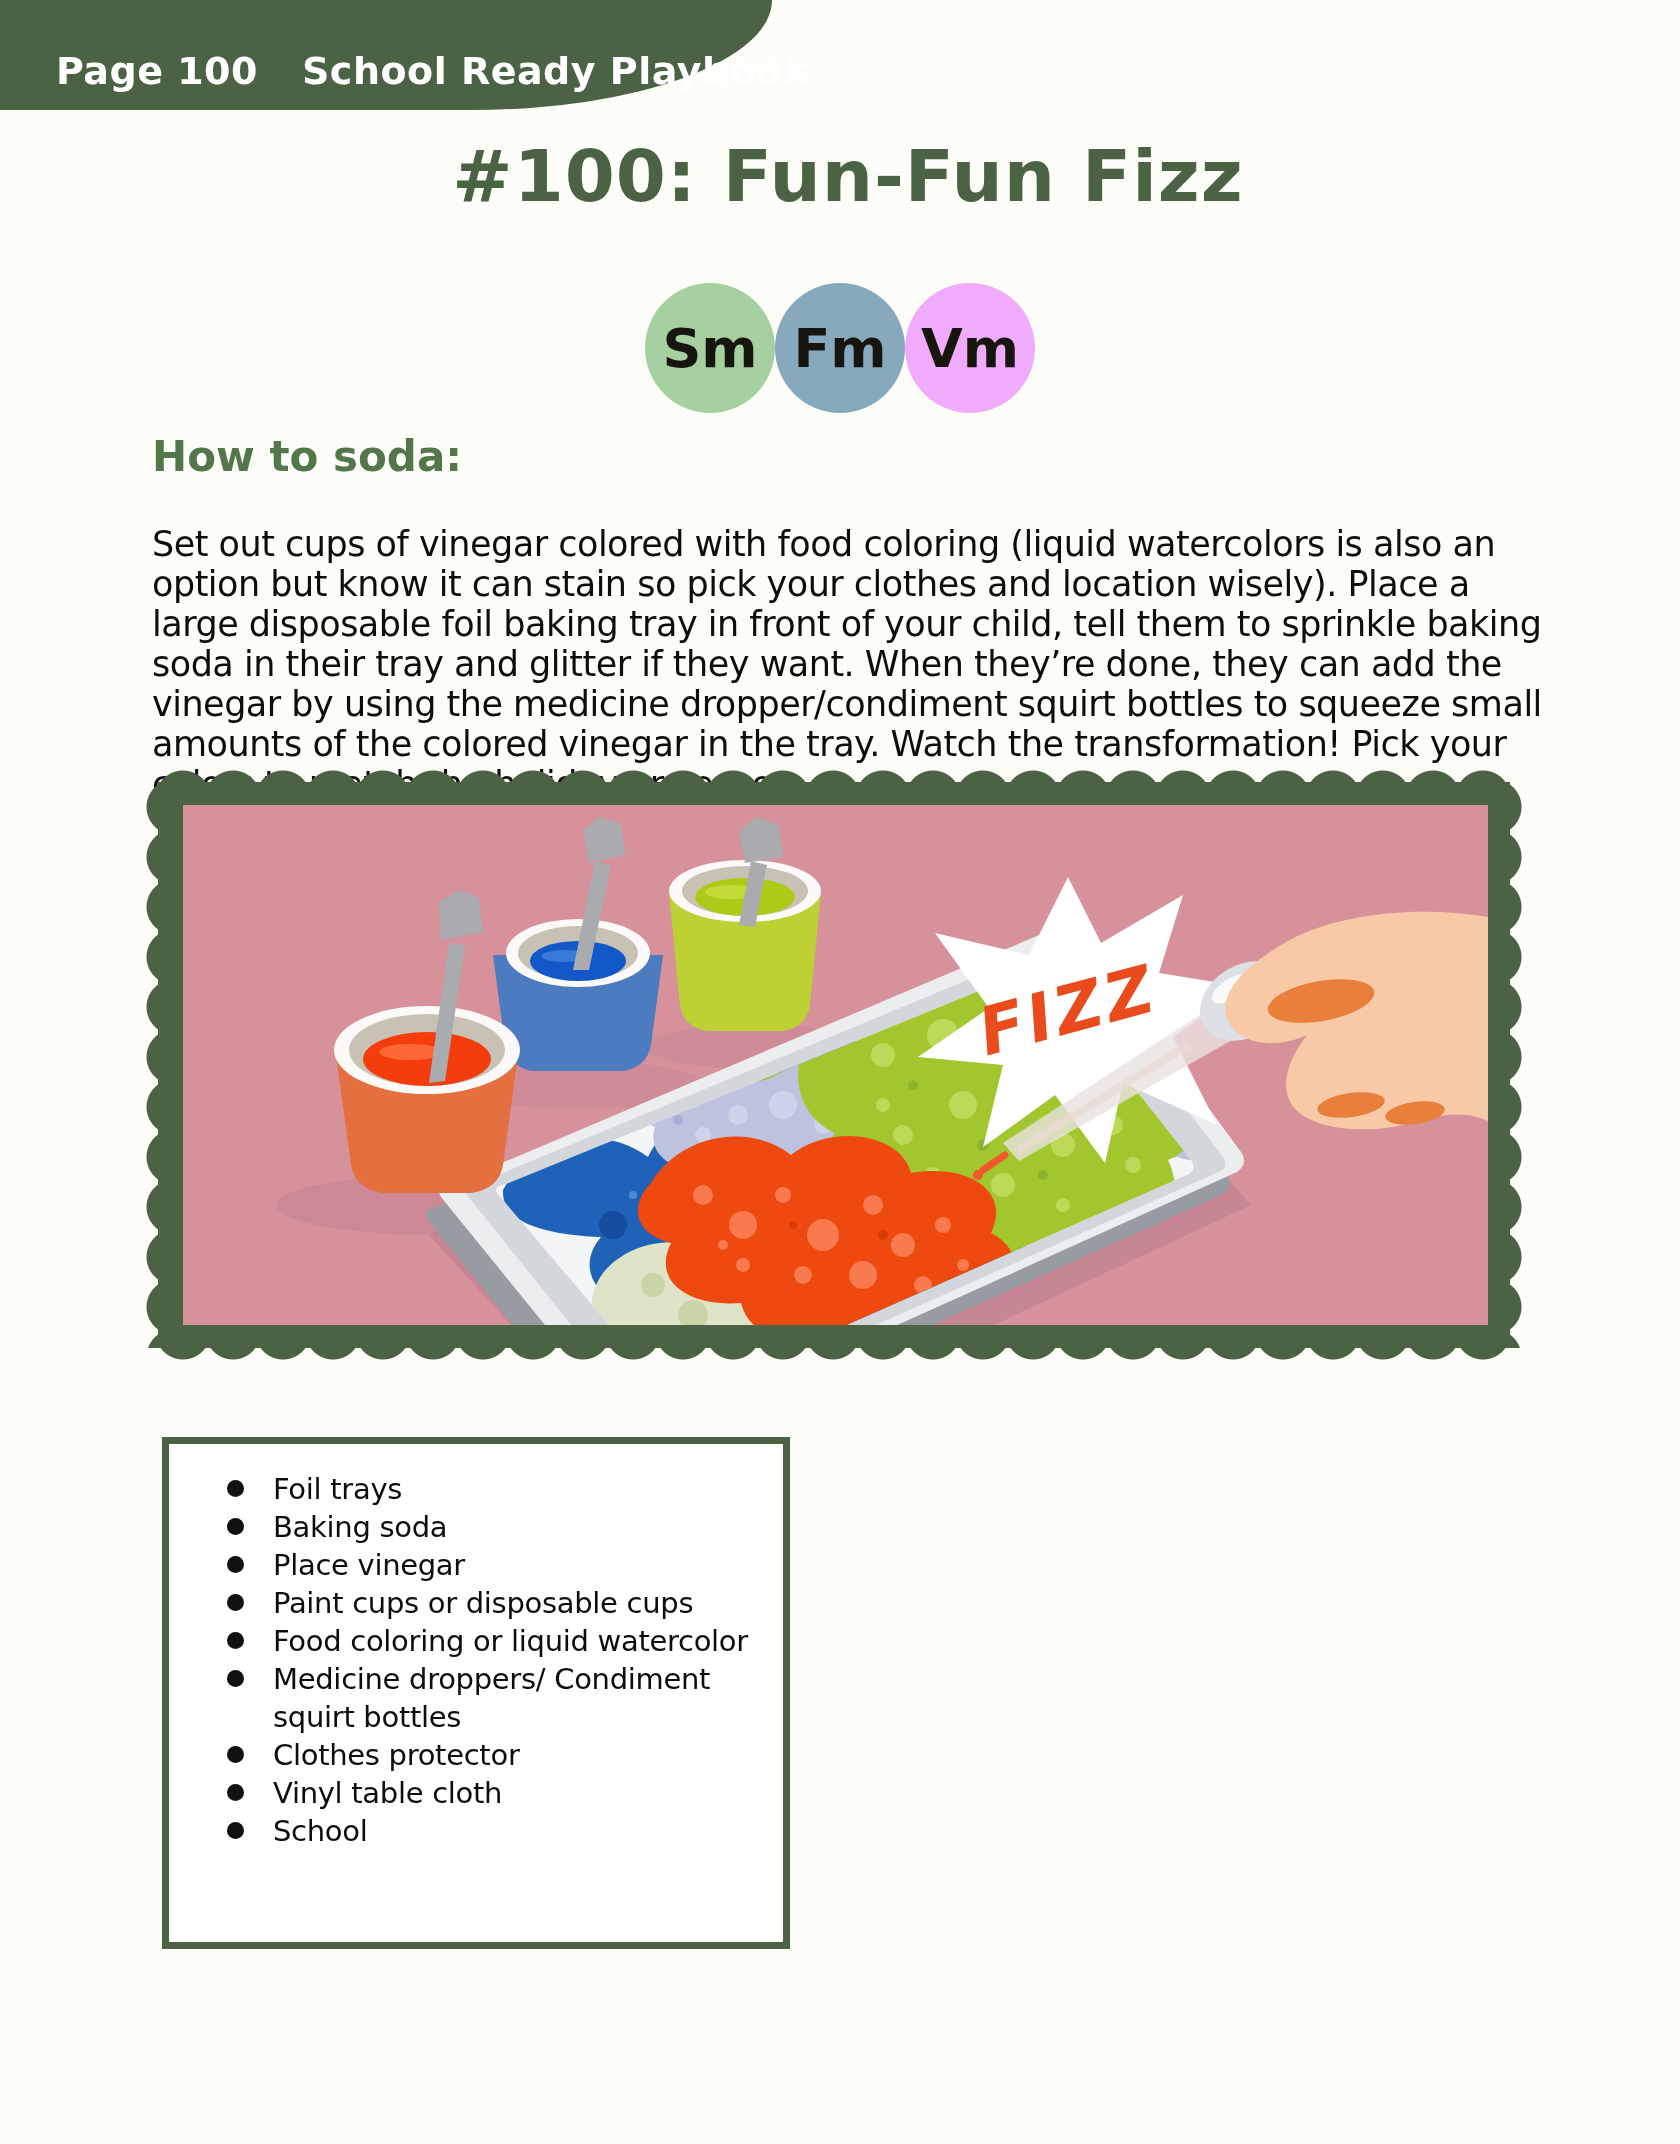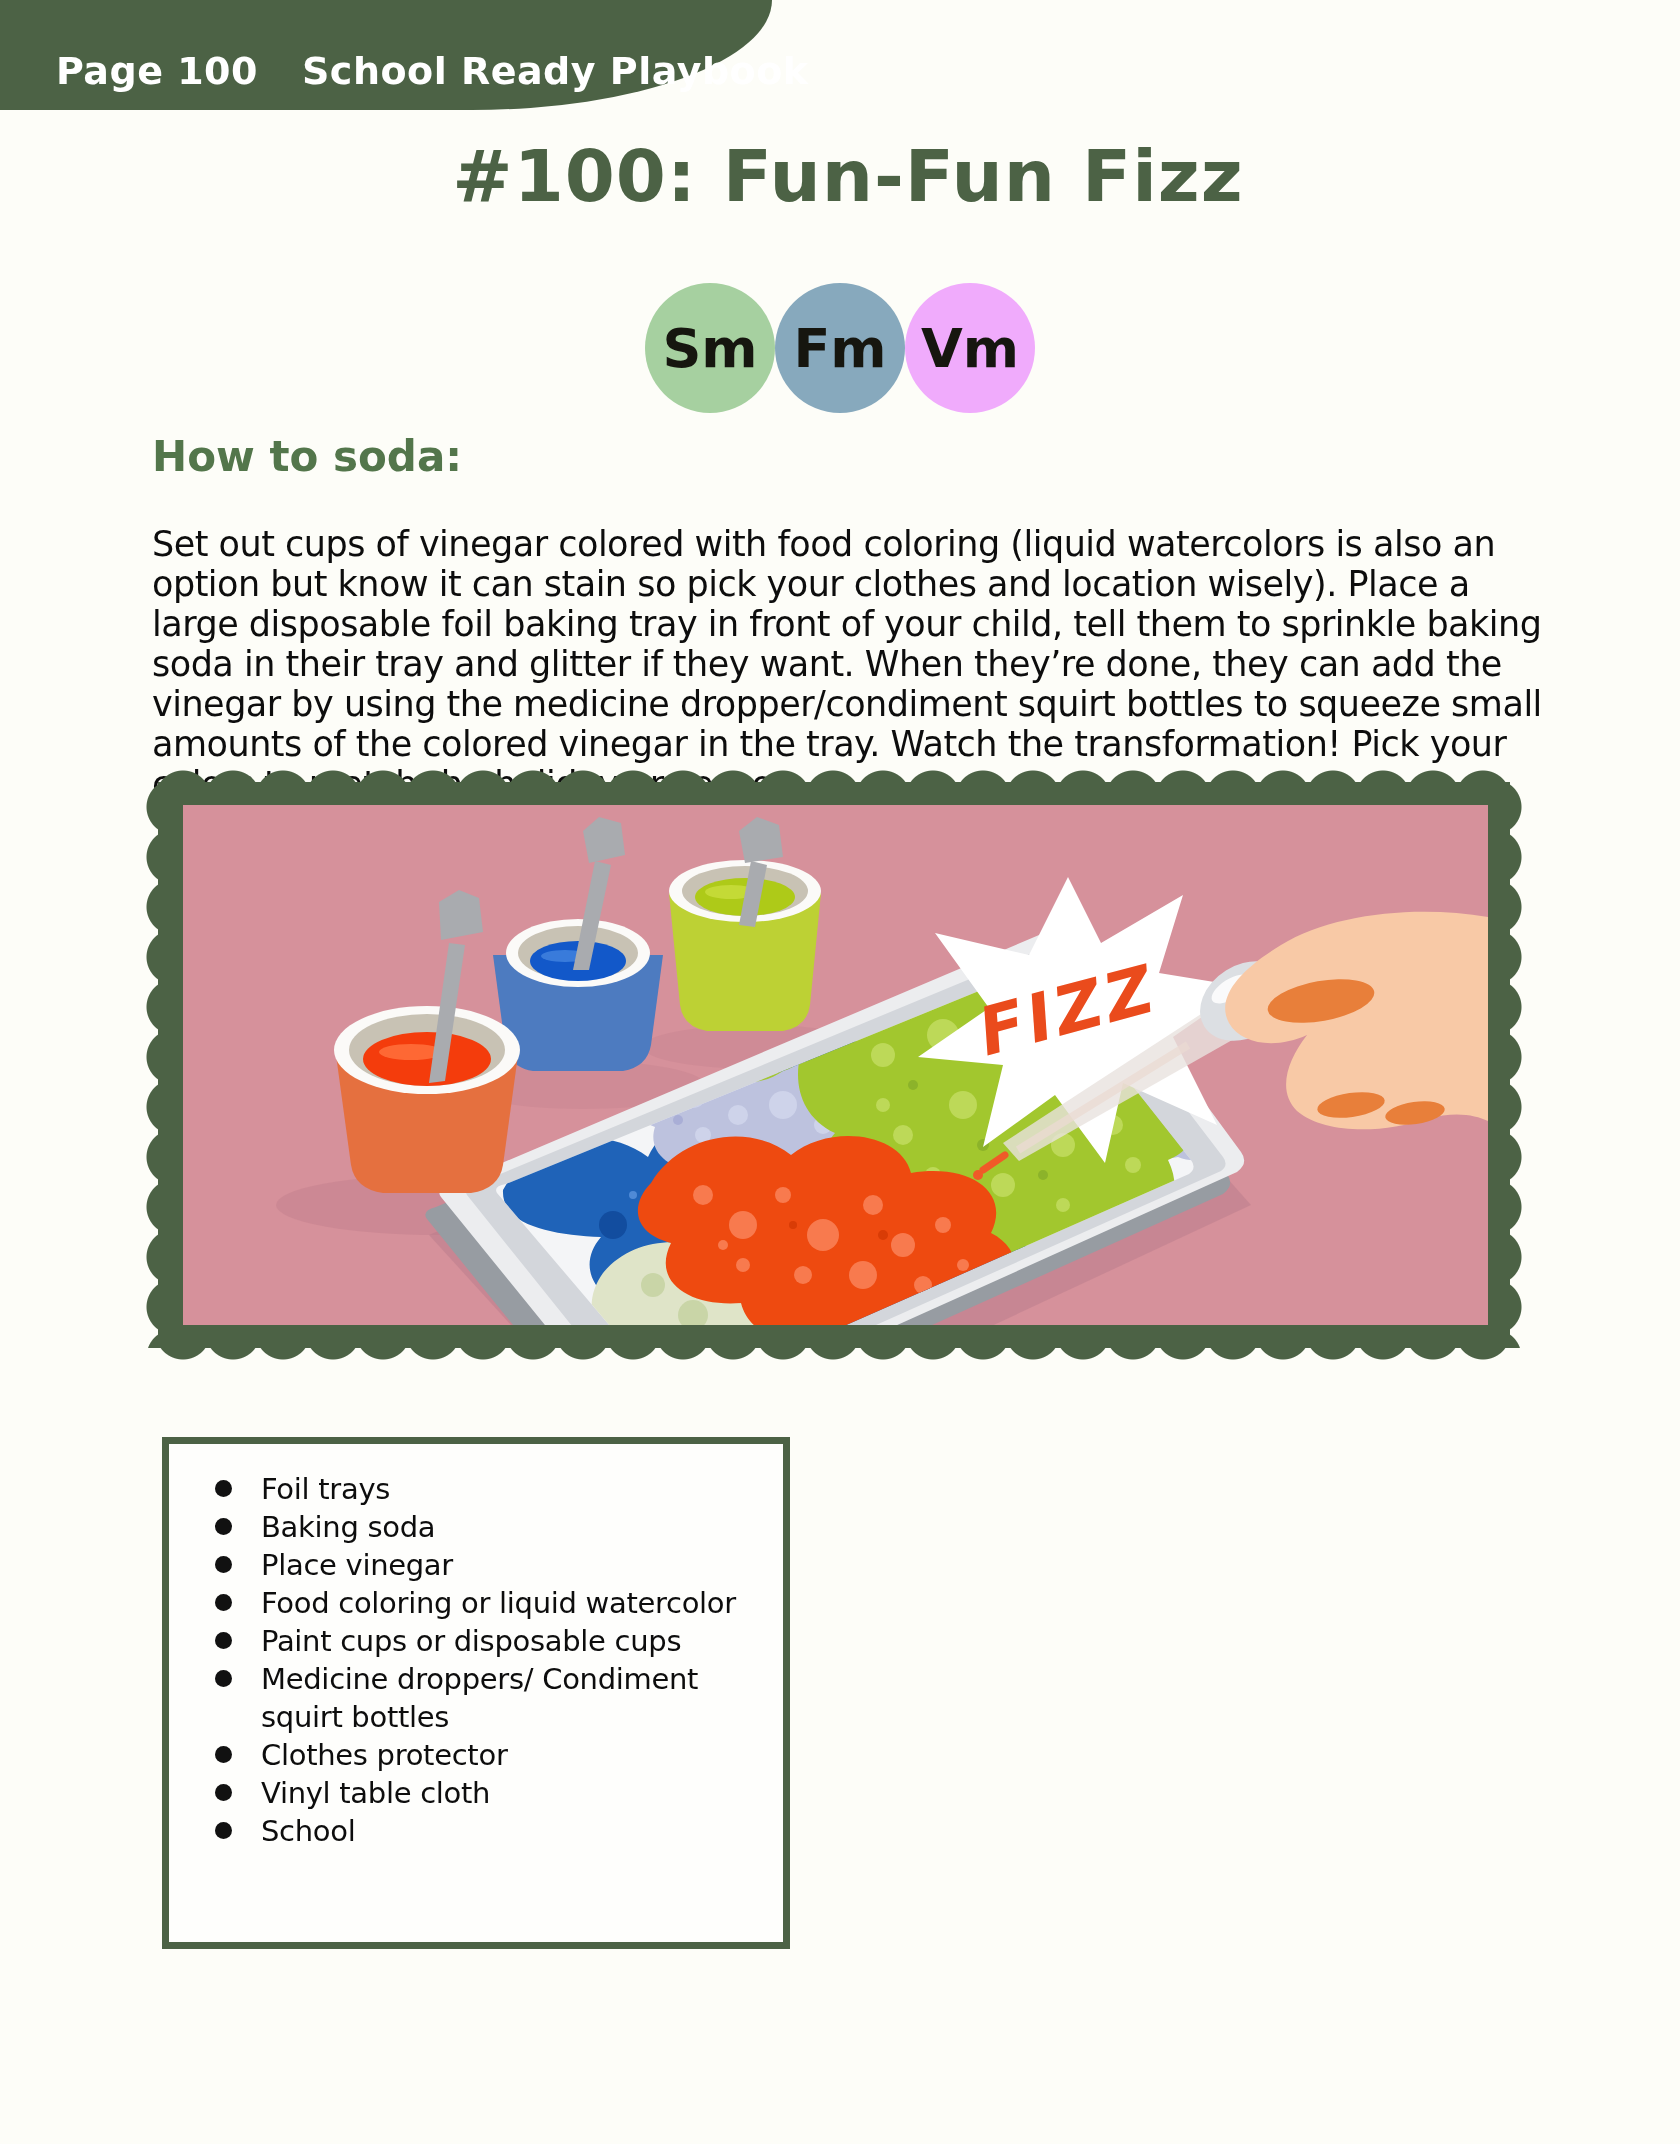--- a/index.html
+++ b/index.html
@@ -43,21 +43,21 @@
                  background-size:12px 50px; }
   .wave.shadow-bottom { left:10px; right:-8px; top:calc(100% + 6px); height:14px; z-index:-1;
                  background-image:radial-gradient(circle at 25px -14px, #e8e8e2 26px, rgba(232,232,226,0) 27px);
                  background-size:50px 14px; background-position:25px 0; }
   .scene { position:absolute; left:25px; top:23px; width:1305px; height:520px; display:block; }
 
   
   .materials { position:absolute; left:162px; top:1437px; width:614px; height:498px;
                border:7px solid #4c6245; background:#fefefc; }
   .materials-heading { margin:34px 0 0 39px; font-size:38px; font-weight:bold; color:#55784e; letter-spacing:0.5px; }
-  .materials ul { list-style:none; margin:26px 0 0 0; padding:0; }
+  .materials ul { list-style:none; margin:26px 0 0 12px; padding:0; }
   .materials li { position:relative; padding-left:92px; font-size:29px; line-height:38px; color:#0d0d0d;
                   max-width:520px; letter-spacing:-0.3px; }
   .materials li::before { content:''; position:absolute; left:46px; top:10px; width:17px; height:17px;
                   border-radius:50%; background:#111111; }
 
   .fizz-text { font-family:"DejaVu Sans","Liberation Sans",sans-serif; font-weight:bold; font-style:italic;
                font-size:66px; letter-spacing:4px; }
 </style>
 </head>
 <body>
@@ -292,22 +292,22 @@
         <ellipse cx="1232" cy="308" rx="30" ry="11" fill="#e87f3a" transform="rotate(-8 1232 308)"></ellipse>
       </g>
     </svg>
   </div>
 
   <div class="materials">
     <ul>
       <li>Foil trays</li>
       <li>Baking soda</li>
       <li>Place vinegar</li>
+      <li>Paint cups or disposable cups</li>
       <li>Food coloring or liquid watercolor</li>
-      <li>Paint cups or disposable cups</li>
       <li>Medicine droppers/ Condiment squirt bottles</li>
       <li>Clothes protector</li>
       <li>Vinyl table cloth</li>
       <li>School</li>
     </ul>
   </div>
 
 </div>
 
 </body></html>

